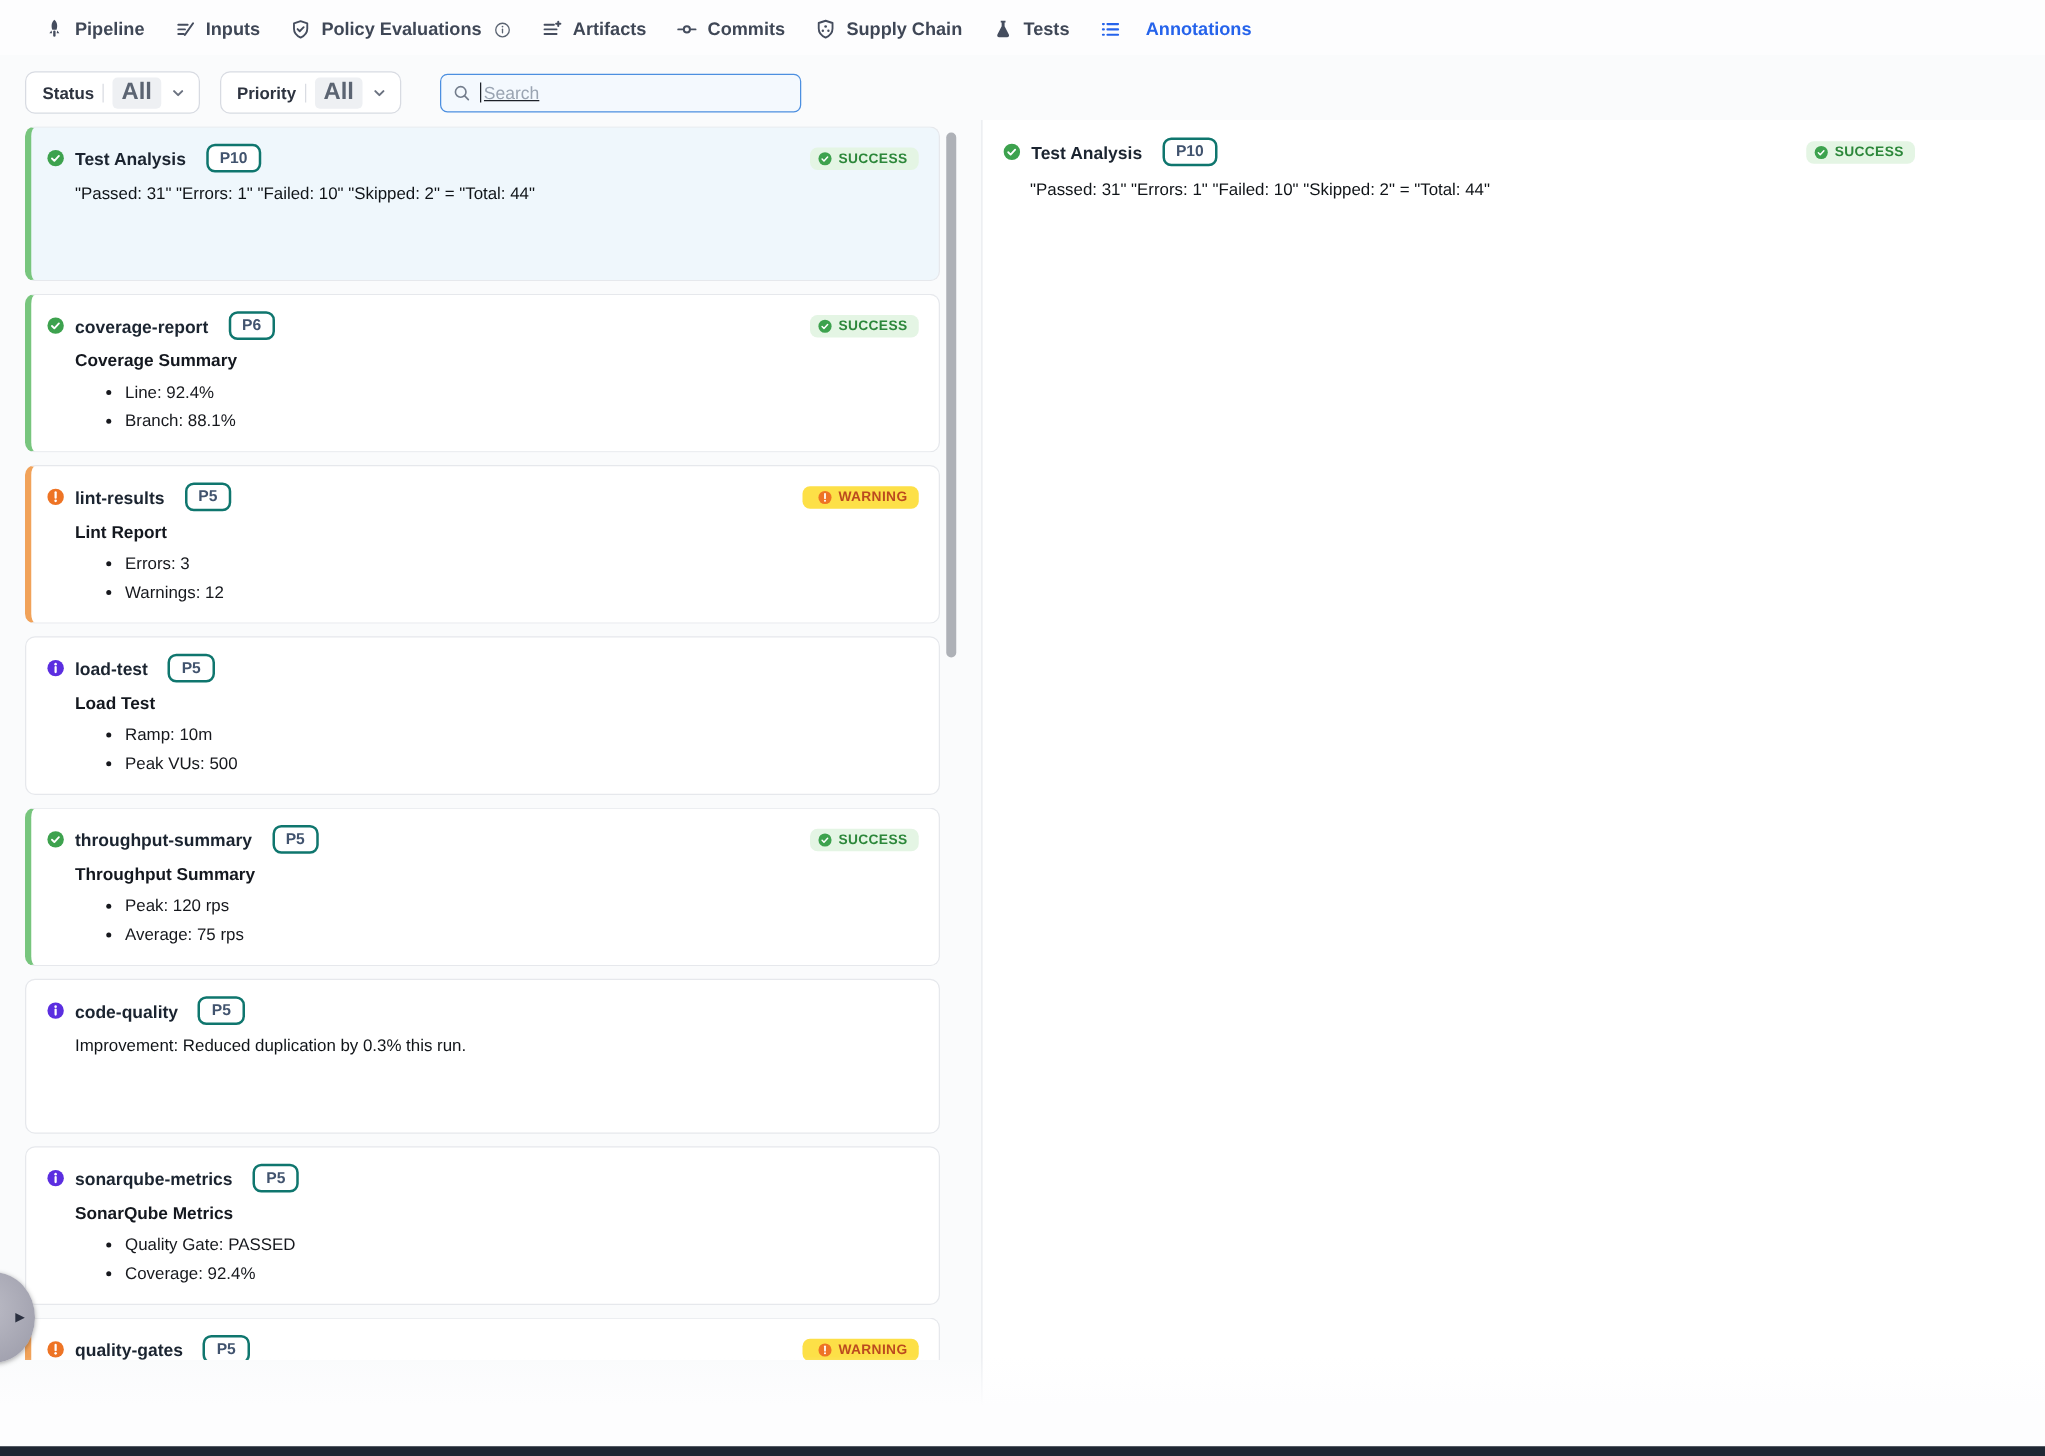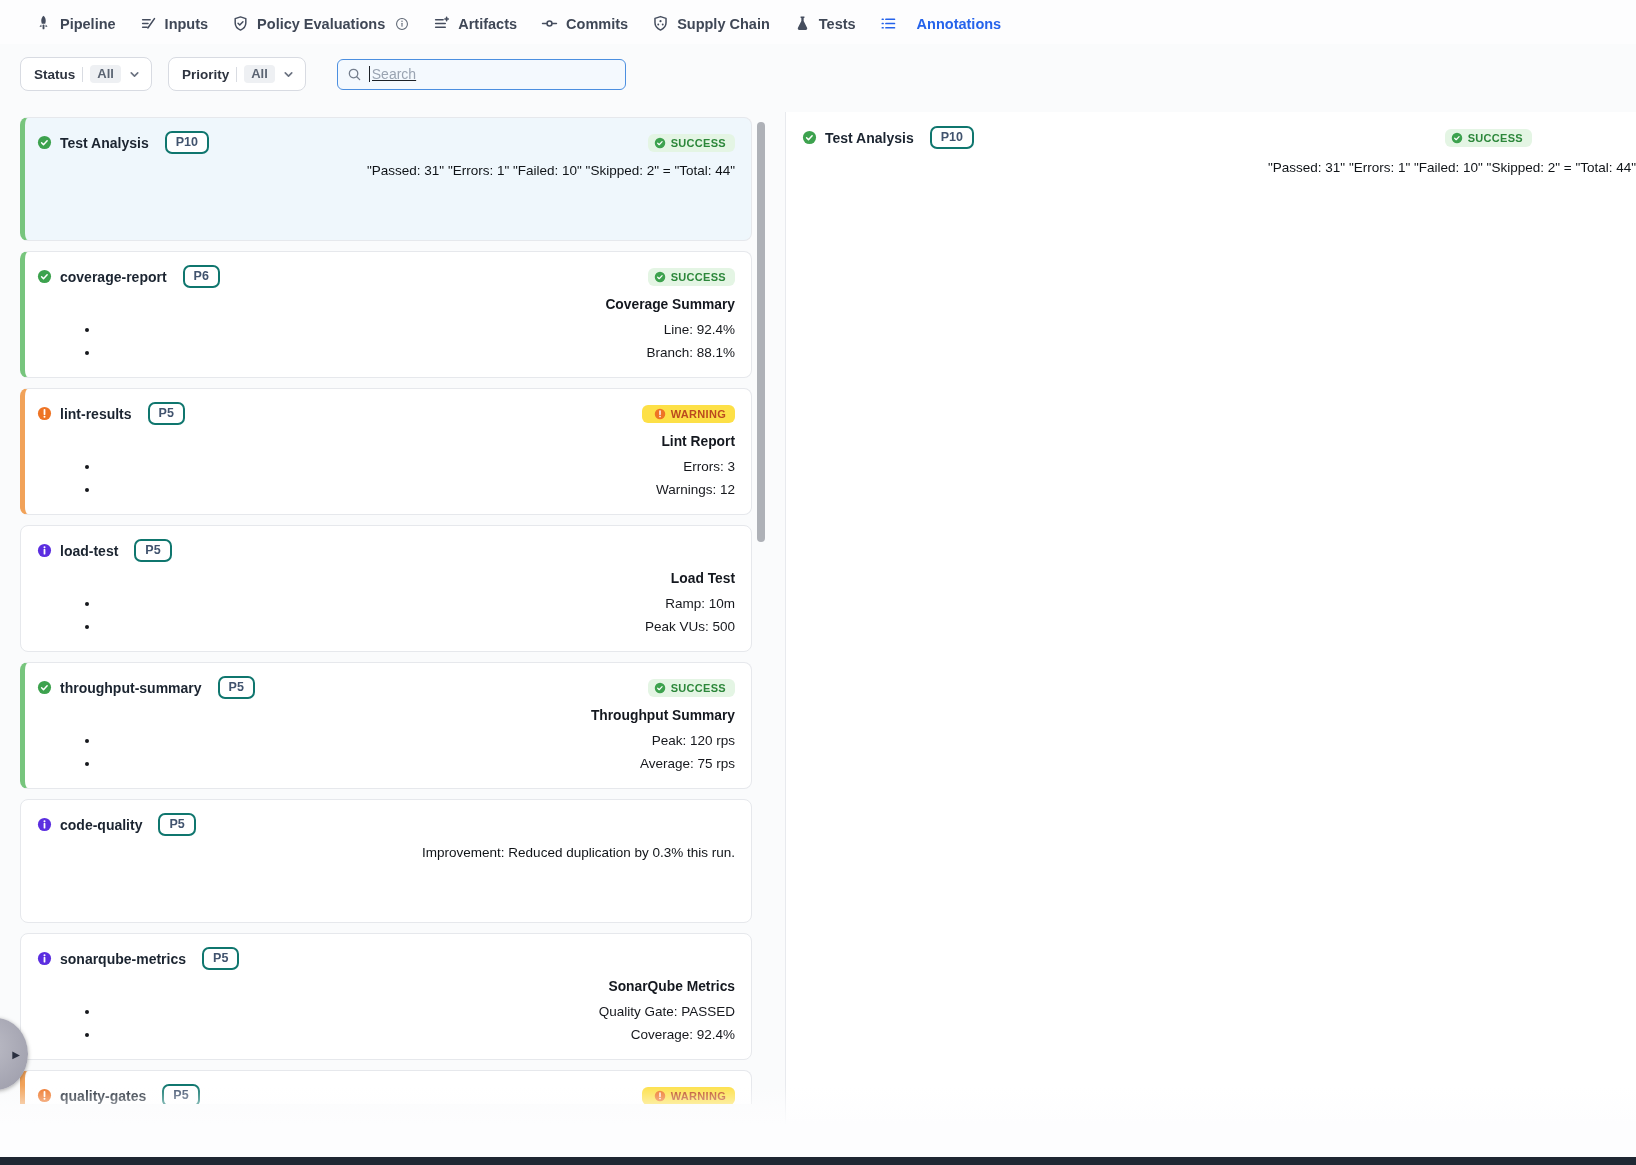--- a/index.html
+++ b/index.html
@@ -21,36 +21,36 @@
   .tab .info-ico { display:flex; width:14px; height:14px; color:#5b6472; margin-left:2px; }
   .tab .info-ico svg { width:100%; height:100%; }
 
   
   .filterbar { position:absolute; top:44px; left:0; width:1636px; height:60px;
     display:flex; align-items:center; padding-left:20px; gap:16px; background:#fafbfc; }
   .dropdown { display:flex; align-items:center; height:34px; background:#fff;
     border:1px solid #d8dbe2; border-radius:8px; padding:0 10px 0 13px; gap:7px; cursor:pointer; }
   .dd-label { font-size:13.5px; font-weight:700; color:#2e3440; }
   .dd-sep { width:1px; height:15px; background:#d9dce2; }
-  .dd-value { font-size:13px; font-weight:600; color:#5b6472; background:#eef0f3;
+  .dd-value { font-size:19px; font-weight:600; color:#5b6472; background:#eef0f3;
     border-radius:4px; padding:1px 7px 2px; }
   .chev { display:flex; width:13px; height:13px; color:#6b7280; }
   .chev svg { width:100%; height:100%; }
   .searchbox { position:relative; margin-left:15px; width:289px; height:31px;
     border:1.5px solid #4c8fe0; border-radius:6px; background:#f4f9fe;
     display:flex; align-items:center; }
   .search-ico { display:flex; width:15px; height:15px; color:#737d8c; margin-left:9px; }
   .search-ico svg { width:100%; height:100%; }
   .caret { width:1px; height:16px; background:#1c2128; margin-left:7px; }
   .searchbox input { border:none; outline:none; background:transparent; flex:1;
     font-size:14px; color:#1c2128; padding-left:2px; font-family:inherit;text-decoration:underline; }
   .searchbox input::placeholder { color:#9aa4b2; }
 
   
-  .content-row { position:absolute; top:112px; left:0; width:1392px; height:1049px;text-align:right; }
+  .content-row { position:absolute; top:96px; left:0; width:1392px; height:1049px; }
   .list-pane { position:absolute; top:5px; left:0; width:785px; height:987px; overflow:hidden; }
   .cards { display:flex; flex-direction:column; gap:10px; padding-left:20px; width:752px; }
 
   .card { position:relative; background:#fff; border:1px solid #e6e8ec; border-radius:8px;
     min-height:124px; padding:13px 16px; cursor:pointer; }
   .card.success, .card.warning { padding-left:12px; }
   .card.success { border-left:5px solid #77c57d; }
   .card.warning { border-left:5px solid #f1a259; }
   .card.selected { background:#eff7fc; }
 

